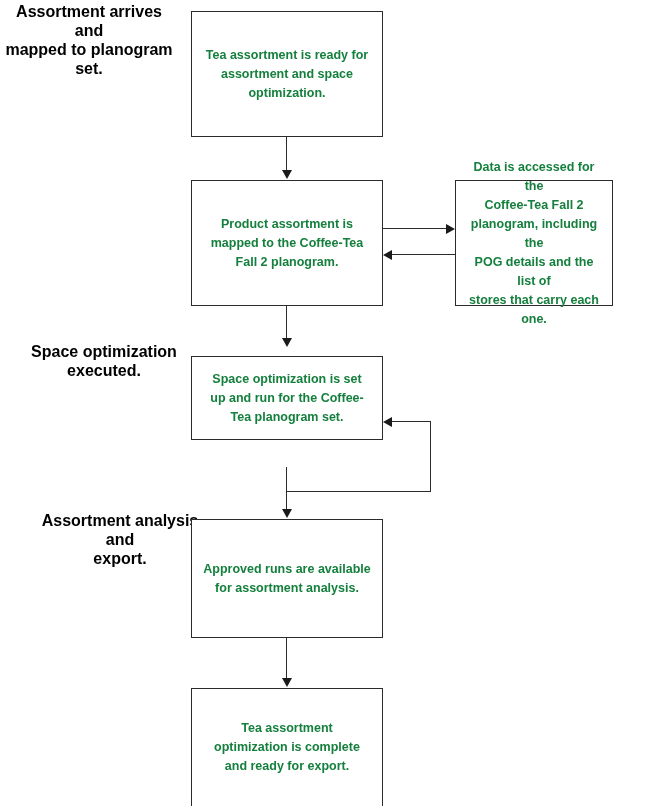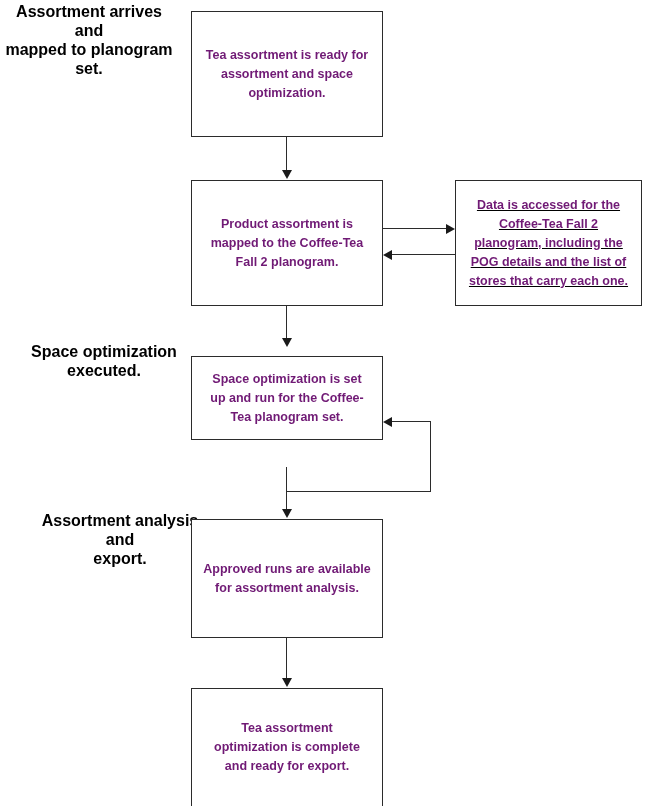--- a/index.html
+++ b/index.html
@@ -27,21 +27,21 @@
     background: #ffffff;
     display: flex;
     align-items: center;
     justify-content: center;
     padding: 0 8px;
   }
   .node-label {
     font-size: 12.5px;
     font-weight: bold;
     line-height: 19px;
-    color: #701a75;
+    color: #15803d;
     text-align: center;
     white-space: pre-line;
   }
 
   
   .phase {
     position: absolute;
     font-size: 16px;
     font-weight: bold;
     line-height: 19px;
@@ -102,21 +102,21 @@
 assortment and space
 optimization.</div>
   </div>
 
   <div class="node" style="left:191px; top:180px; width:192px; height:126px;">
     <div class="node-label">Product assortment is
 mapped to the Coffee-Tea
 Fall 2 planogram.</div>
   </div>
 
-  <div class="node" style="left:455px; top:180px; width:187px; height:126px;text-decoration:underline;">
+  <div class="node" style="left:455px; top:180px; width:158px; height:126px;">
     <div class="node-label">Data is accessed for the
 Coffee-Tea Fall 2
 planogram, including the
 POG details and the list of
 stores that carry each one.</div>
   </div>
 
   <div class="node" style="left:191px; top:356px; width:192px; height:84px;">
     <div class="node-label">Space optimization is set
 up and run for the Coffee-

